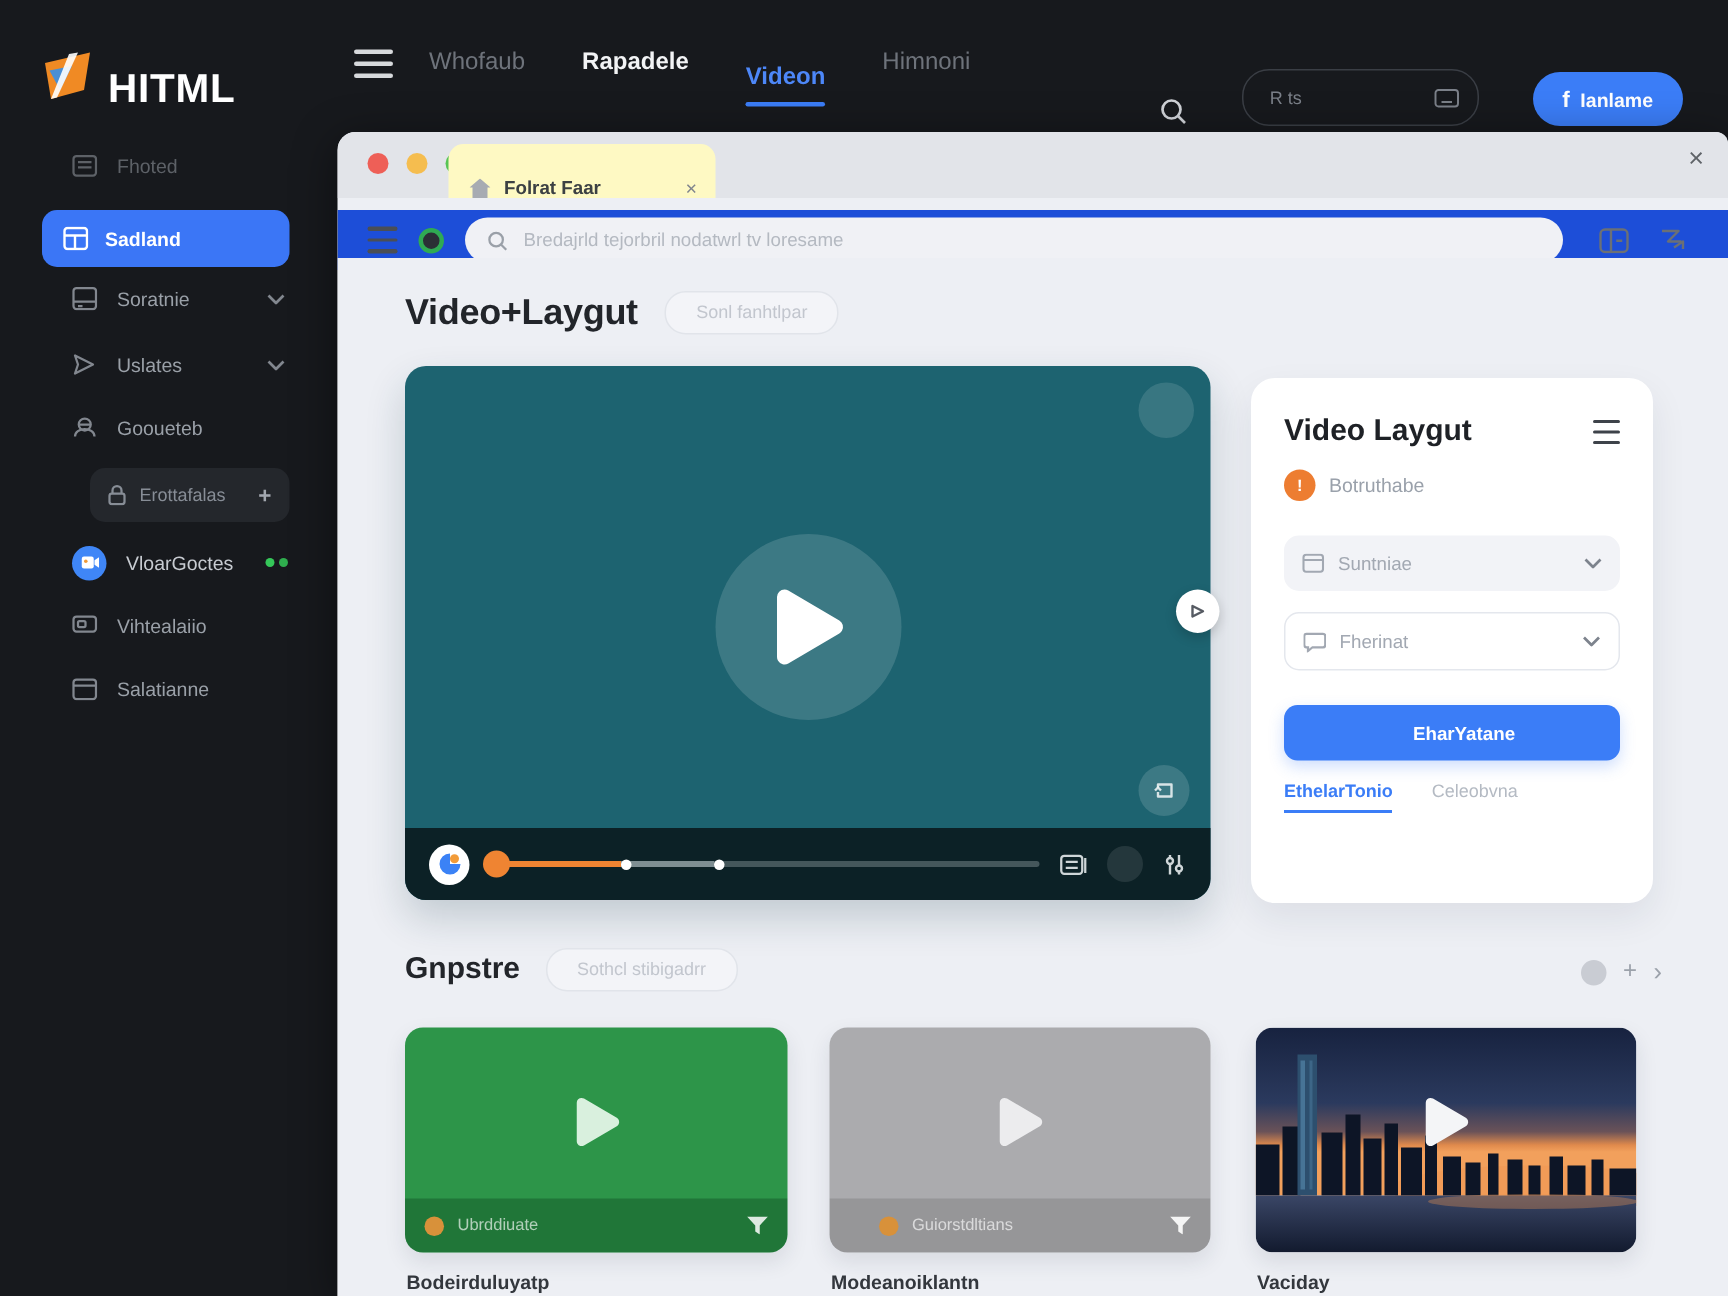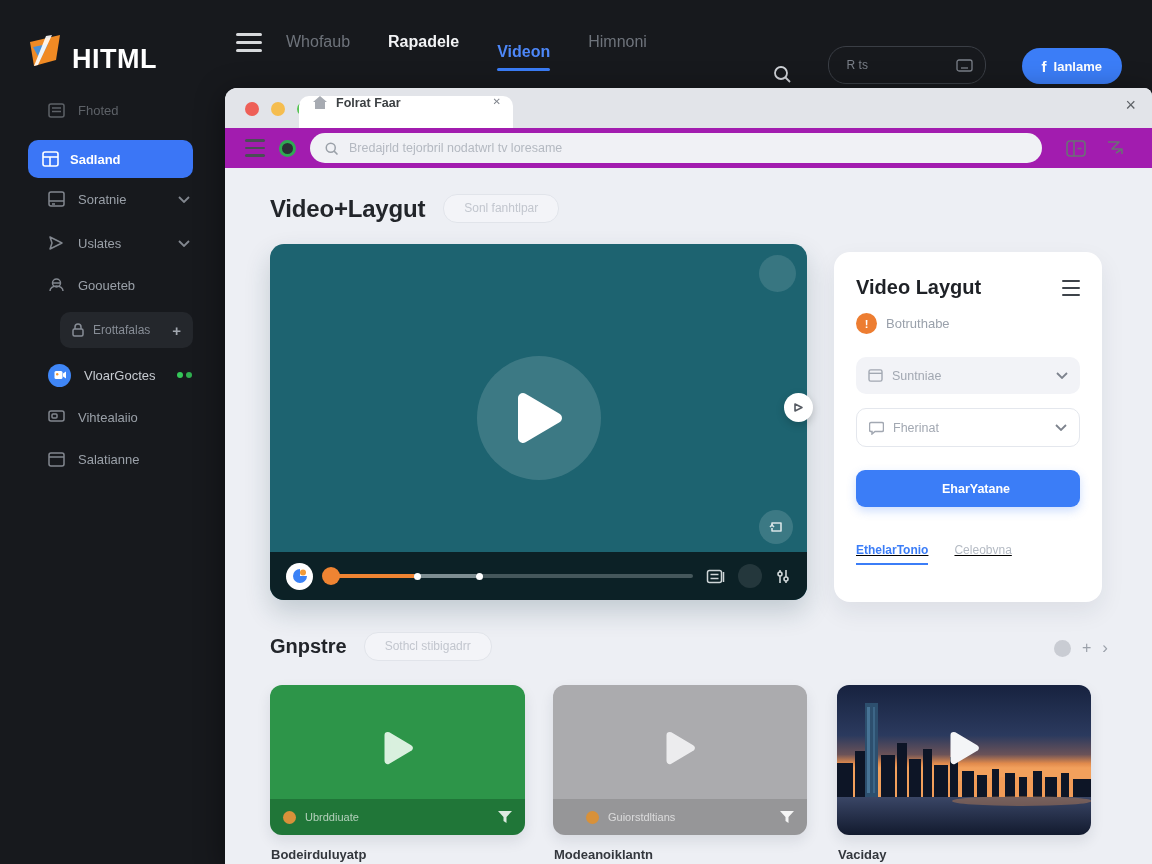--- a/index.html
+++ b/index.html
@@ -35,25 +35,25 @@
   .side-sub .plus{margin-left:auto;color:#a2a7af;font-size:15px;font-weight:700;}
   .badge-dot{width:6px;height:6px;border-radius:50%;}
   .vid-ic{width:23px;height:23px;border-radius:50%;background:#3f86f7;display:flex;align-items:center;justify-content:center;}
   .dots2{margin-left:auto;margin-right:28px;display:flex;gap:3px;}
 
   
   .window{position:absolute;left:225px;top:88px;right:0;bottom:0;border-radius:12px 8px 0 0;overflow:hidden;background:#edeff4;box-shadow:0 6px 30px rgba(0,0,0,.45);}
   .tabstrip{position:absolute;top:0;left:0;right:0;height:44px;background:#e2e4e9;}
   .lights{position:absolute;left:20px;top:14px;display:flex;gap:12px;}
   .light{width:14px;height:14px;border-radius:50%;cursor:pointer;}
-  .tab{position:absolute;left:74px;bottom:0;width:214px;height:36px;background:#ffffff;border-radius:10px 10px 0 0;display:flex;align-items:flex-start;gap:9px;padding:0 12px 0 14px;box-sizing:border-box;cursor:pointer;}
+  .tab{position:absolute;left:74px;bottom:0;width:178px;height:36px;background:#fef9c3;border-radius:10px 10px 0 0;display:flex;align-items:flex-end;gap:9px;padding:0 12px 0 14px;box-sizing:border-box;cursor:pointer;}
   .tab-title{font-size:12.5px;color:#3c4043;font-weight:700;flex:1;}
   .tab-x{font-size:10px;color:#80858d;}
   .win-close{position:absolute;right:16px;top:8px;font-size:18px;color:#5f6368;cursor:pointer;line-height:1;}
-  .toolbar{position:absolute;top:40px;left:0;right:0;height:40px;background:#a21caf;display:flex;align-items:center;padding:0 20px;gap:14px;box-sizing:border-box;}
+  .toolbar{position:absolute;top:52px;left:0;right:0;height:40px;background:#1d4ed8;display:flex;align-items:center;padding:0 20px;gap:14px;box-sizing:border-box;}
   .toolbar .hamb{width:20px;}
   .toolbar .hamb span{background:#4a4e55;height:2.5px;}
   .rec{width:17px;height:17px;border-radius:50%;border:3px solid #2faa53;background:#2b2f35;box-sizing:border-box;}
   .urlbar{flex:1;height:30px;border-radius:15px;background:#f0f1f5;display:flex;align-items:center;gap:8px;padding:0 14px;}
   .urlbar input{flex:1;border:none;outline:none;background:transparent;font-size:12.5px;color:#3c4043;font-family:inherit;}
   .urlbar input::placeholder{color:#b4b9c1;}
   .tool-ics{display:flex;gap:20px;align-items:center;margin-left:10px;margin-right:8px;}
 
   
   .content{position:absolute;top:84px;left:0;right:0;bottom:0;background:#edeff4;}
@@ -83,21 +83,21 @@
   .panel .hamb{width:18px;}
   .panel .hamb span{background:#3e434a;height:2px;gap:3px;}
   .author{margin-top:14px;display:flex;align-items:center;gap:9px;}
   .ava{width:21px;height:21px;border-radius:50%;background:#ed7d31;color:#fff;font-size:11px;font-weight:800;display:flex;align-items:center;justify-content:center;}
   .author-name{font-size:13px;color:#9aa1ab;}
   .sel{height:37px;border-radius:10px;display:flex;align-items:center;gap:9px;padding:0 12px;color:#a2a8b2;font-size:12.5px;cursor:pointer;}
   .sel .chev{margin-left:auto;}
   .sel1{margin-top:23px;background:#f2f3f7;}
   .sel2{margin-top:14px;background:#fff;border:1px solid #e4e7ed;}
   .panel-btn{margin-top:23px;height:37px;border-radius:9px;background:#3b7df7;color:#fff;font-size:12.5px;font-weight:700;display:flex;align-items:center;justify-content:center;cursor:pointer;box-shadow:0 4px 10px rgba(59,125,247,.25);padding-left:16px;}
-  .panel-tabs{margin-top:36px;display:flex;gap:26px;font-size:12px;text-decoration:underline;}
+  .panel-tabs{margin-top:13px;display:flex;gap:26px;font-size:12px;}
   .ptab-a{color:#3b7df7;font-weight:700;border-bottom:2px solid #3b7df7;padding-bottom:6px;cursor:pointer;}
   .ptab-b{color:#b4bac3;cursor:pointer;}
 
   .sectionrow{position:absolute;left:45px;top:460px;display:flex;align-items:center;gap:17px;}
   .h2{font-size:20px;font-weight:800;color:#22252a;}
   .sec-ctl{position:absolute;right:44px;top:466px;display:flex;align-items:center;gap:11px;color:#9ba1aa;}
   .sec-circ{width:17px;height:17px;border-radius:50%;background:#c9ccd3;cursor:pointer;}
   .sec-plus{font-size:16px;cursor:pointer;}
   .sec-next{font-size:17px;cursor:pointer;}
 

